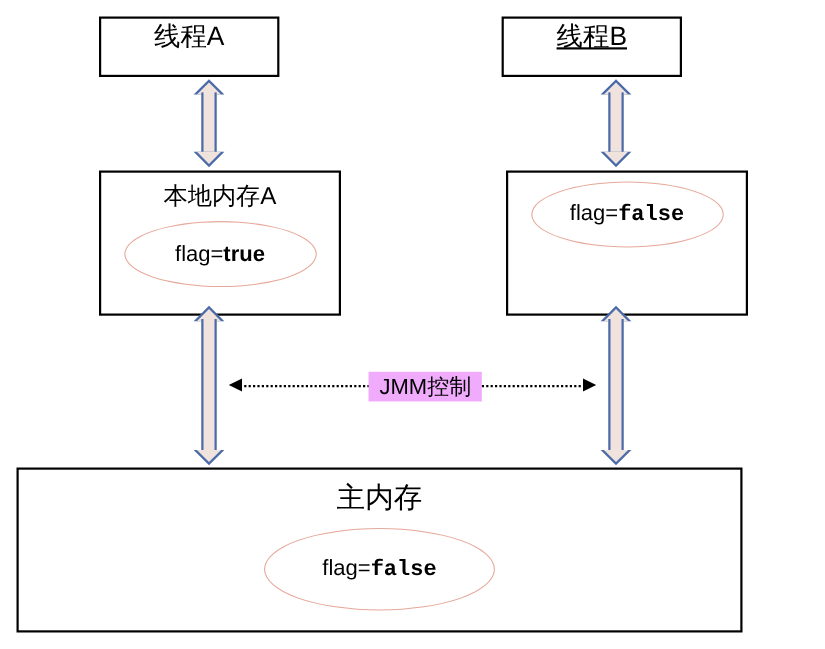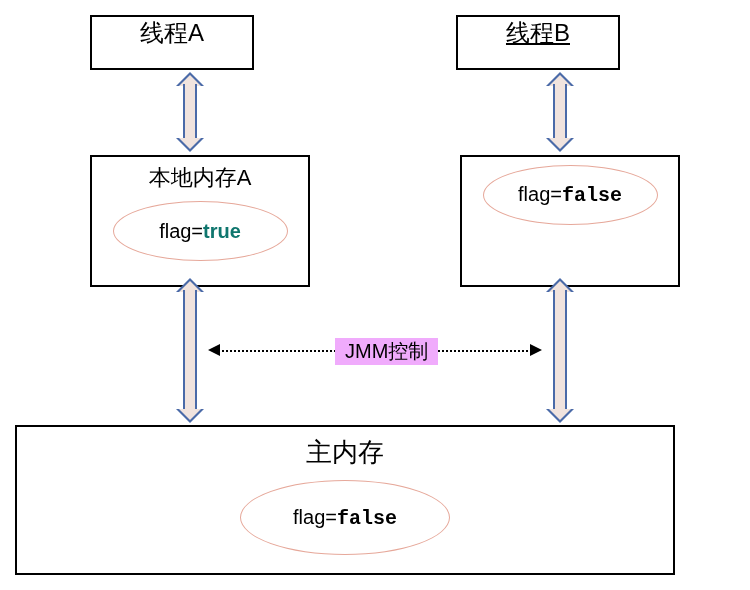--- a/index.html
+++ b/index.html
@@ -60,21 +60,21 @@
     margin: 10px auto 0 auto;
     width: 210px;
     height: 75px;
     border: 1.5px solid #e6a89a;
     border-radius: 50%;
     display: flex;
     align-items: center;
     justify-content: center;
     font-size: 20px;
   }
-  .red-bold { color: #0f766e; font-weight: bold; }
+  .red-bold { color: #000000; font-weight: bold; }
   .bold { font-weight: bold; font-family: Liberation Mono, monospace; }
 
   
   .varrow {
     position: absolute;
     width: 28px;
   }
   .varrow .shaft {
     position: absolute;
     left: 7px;

